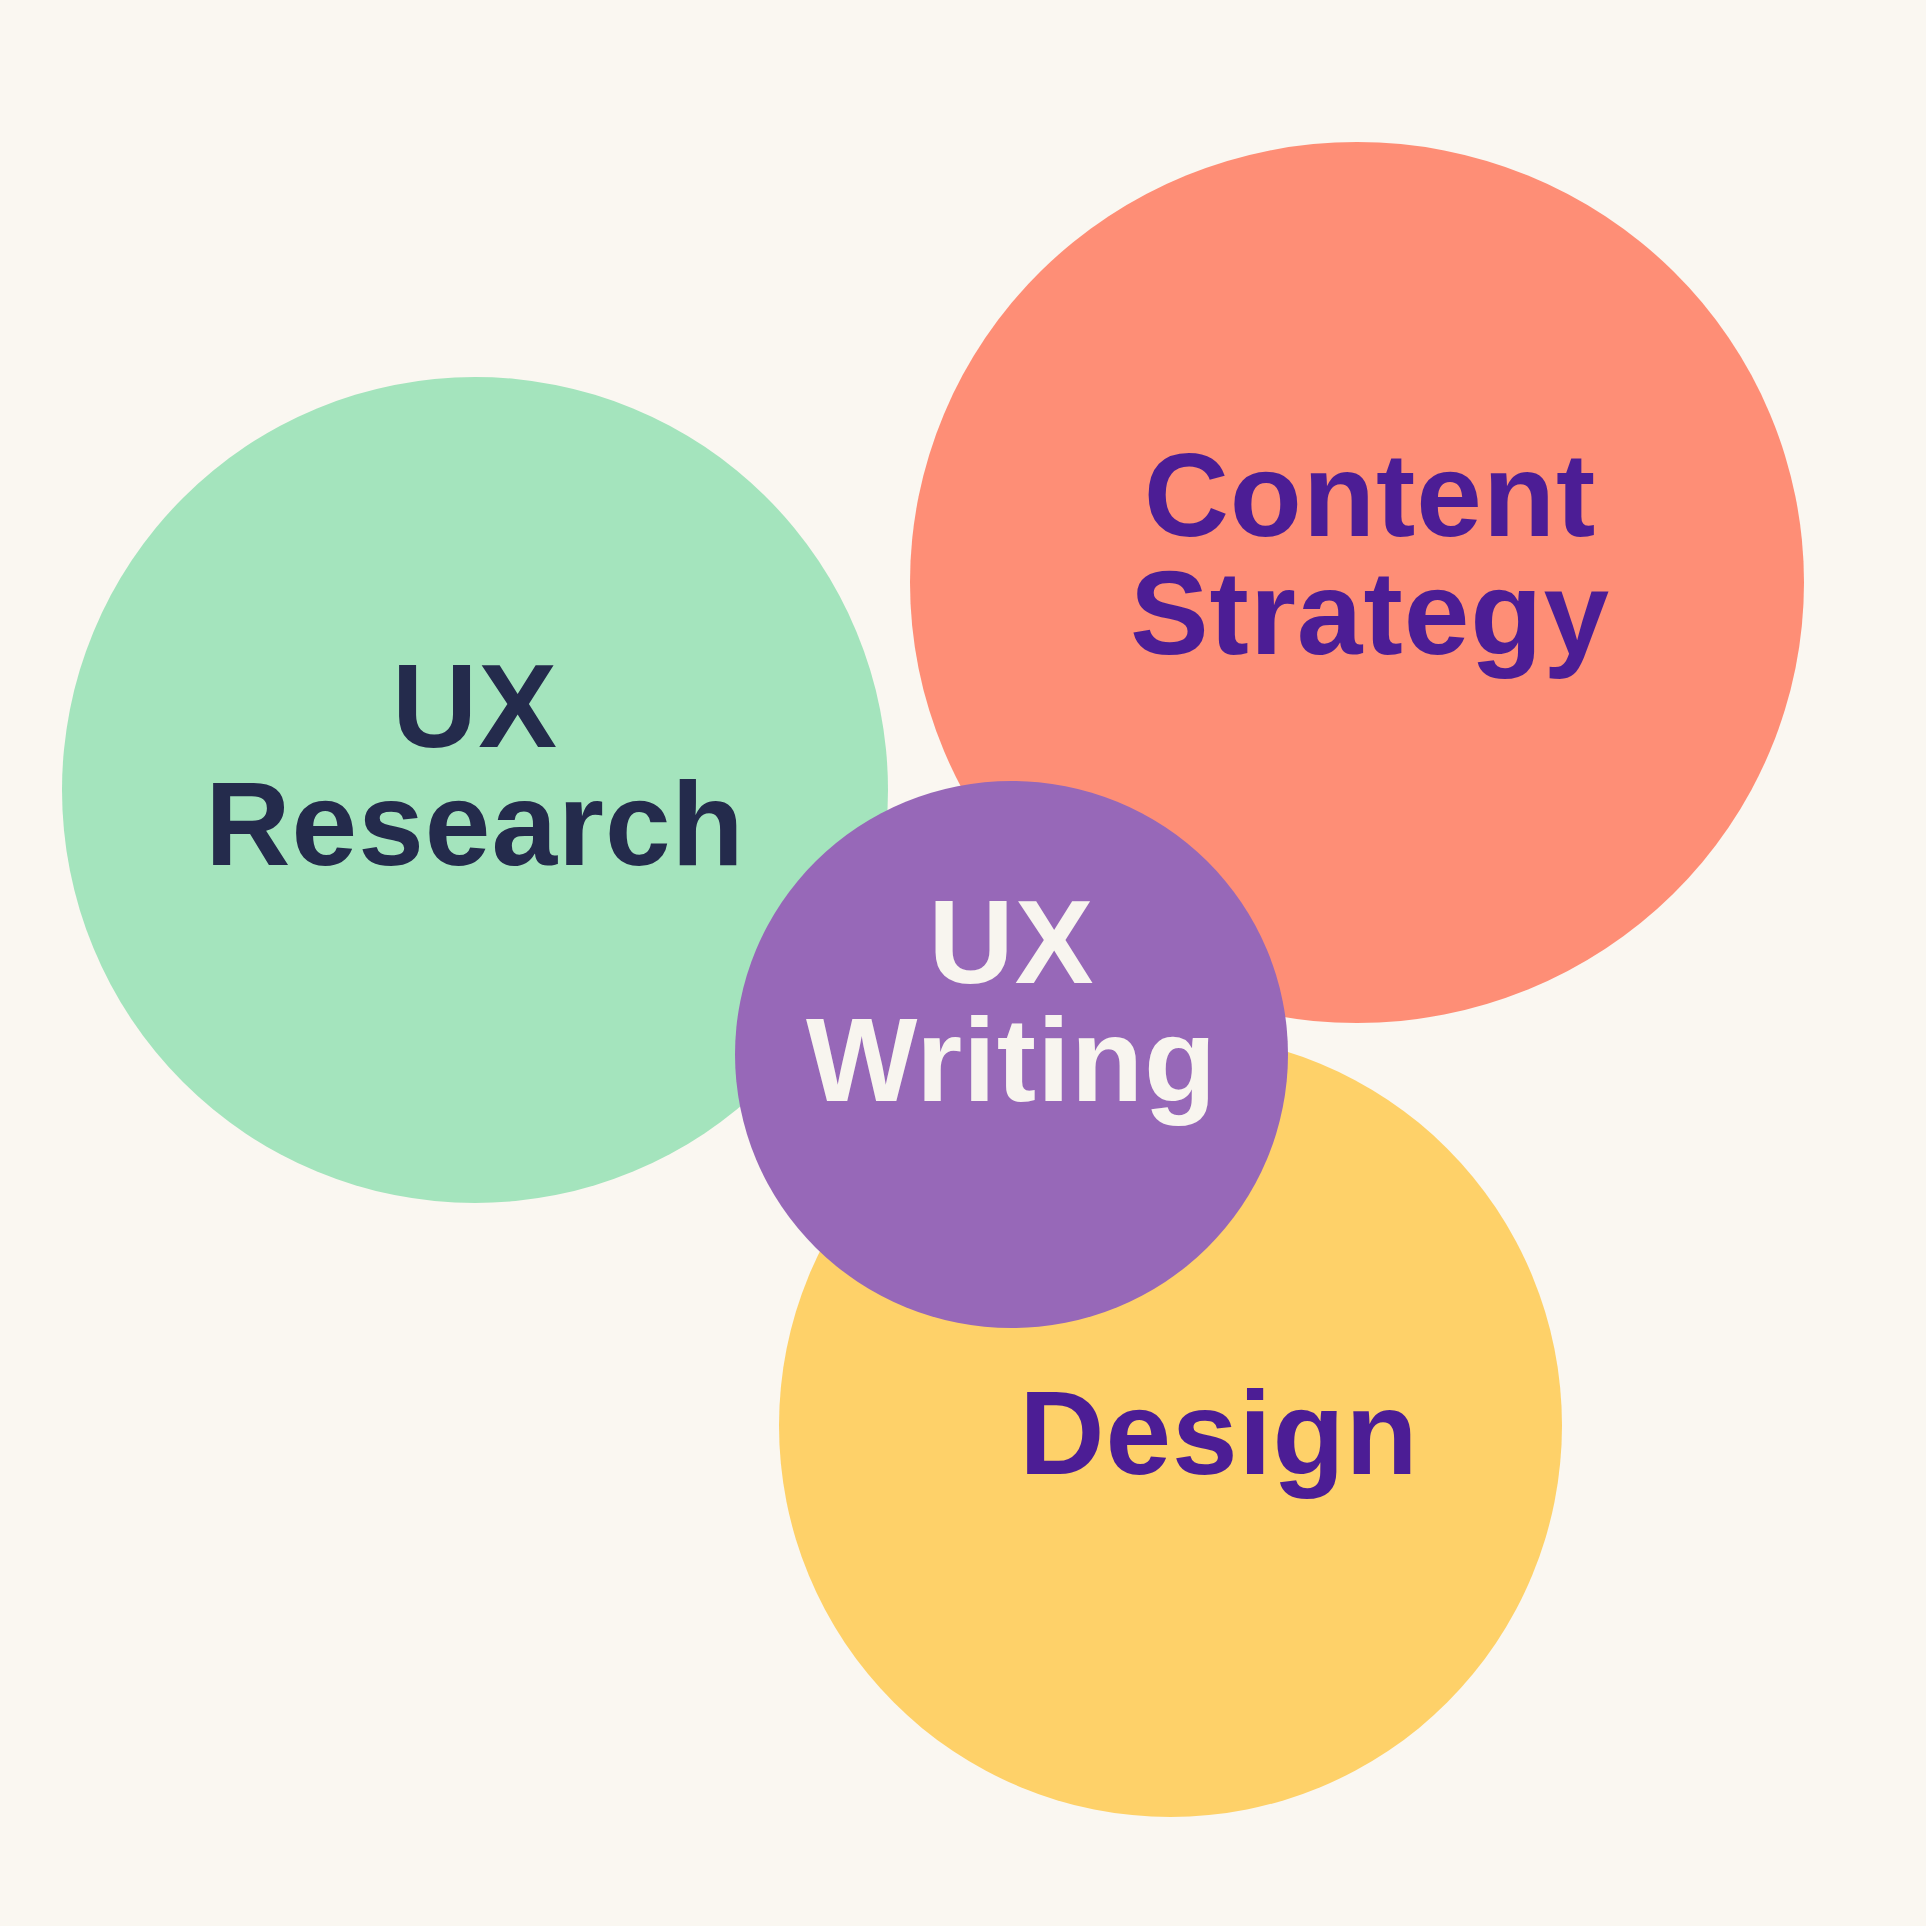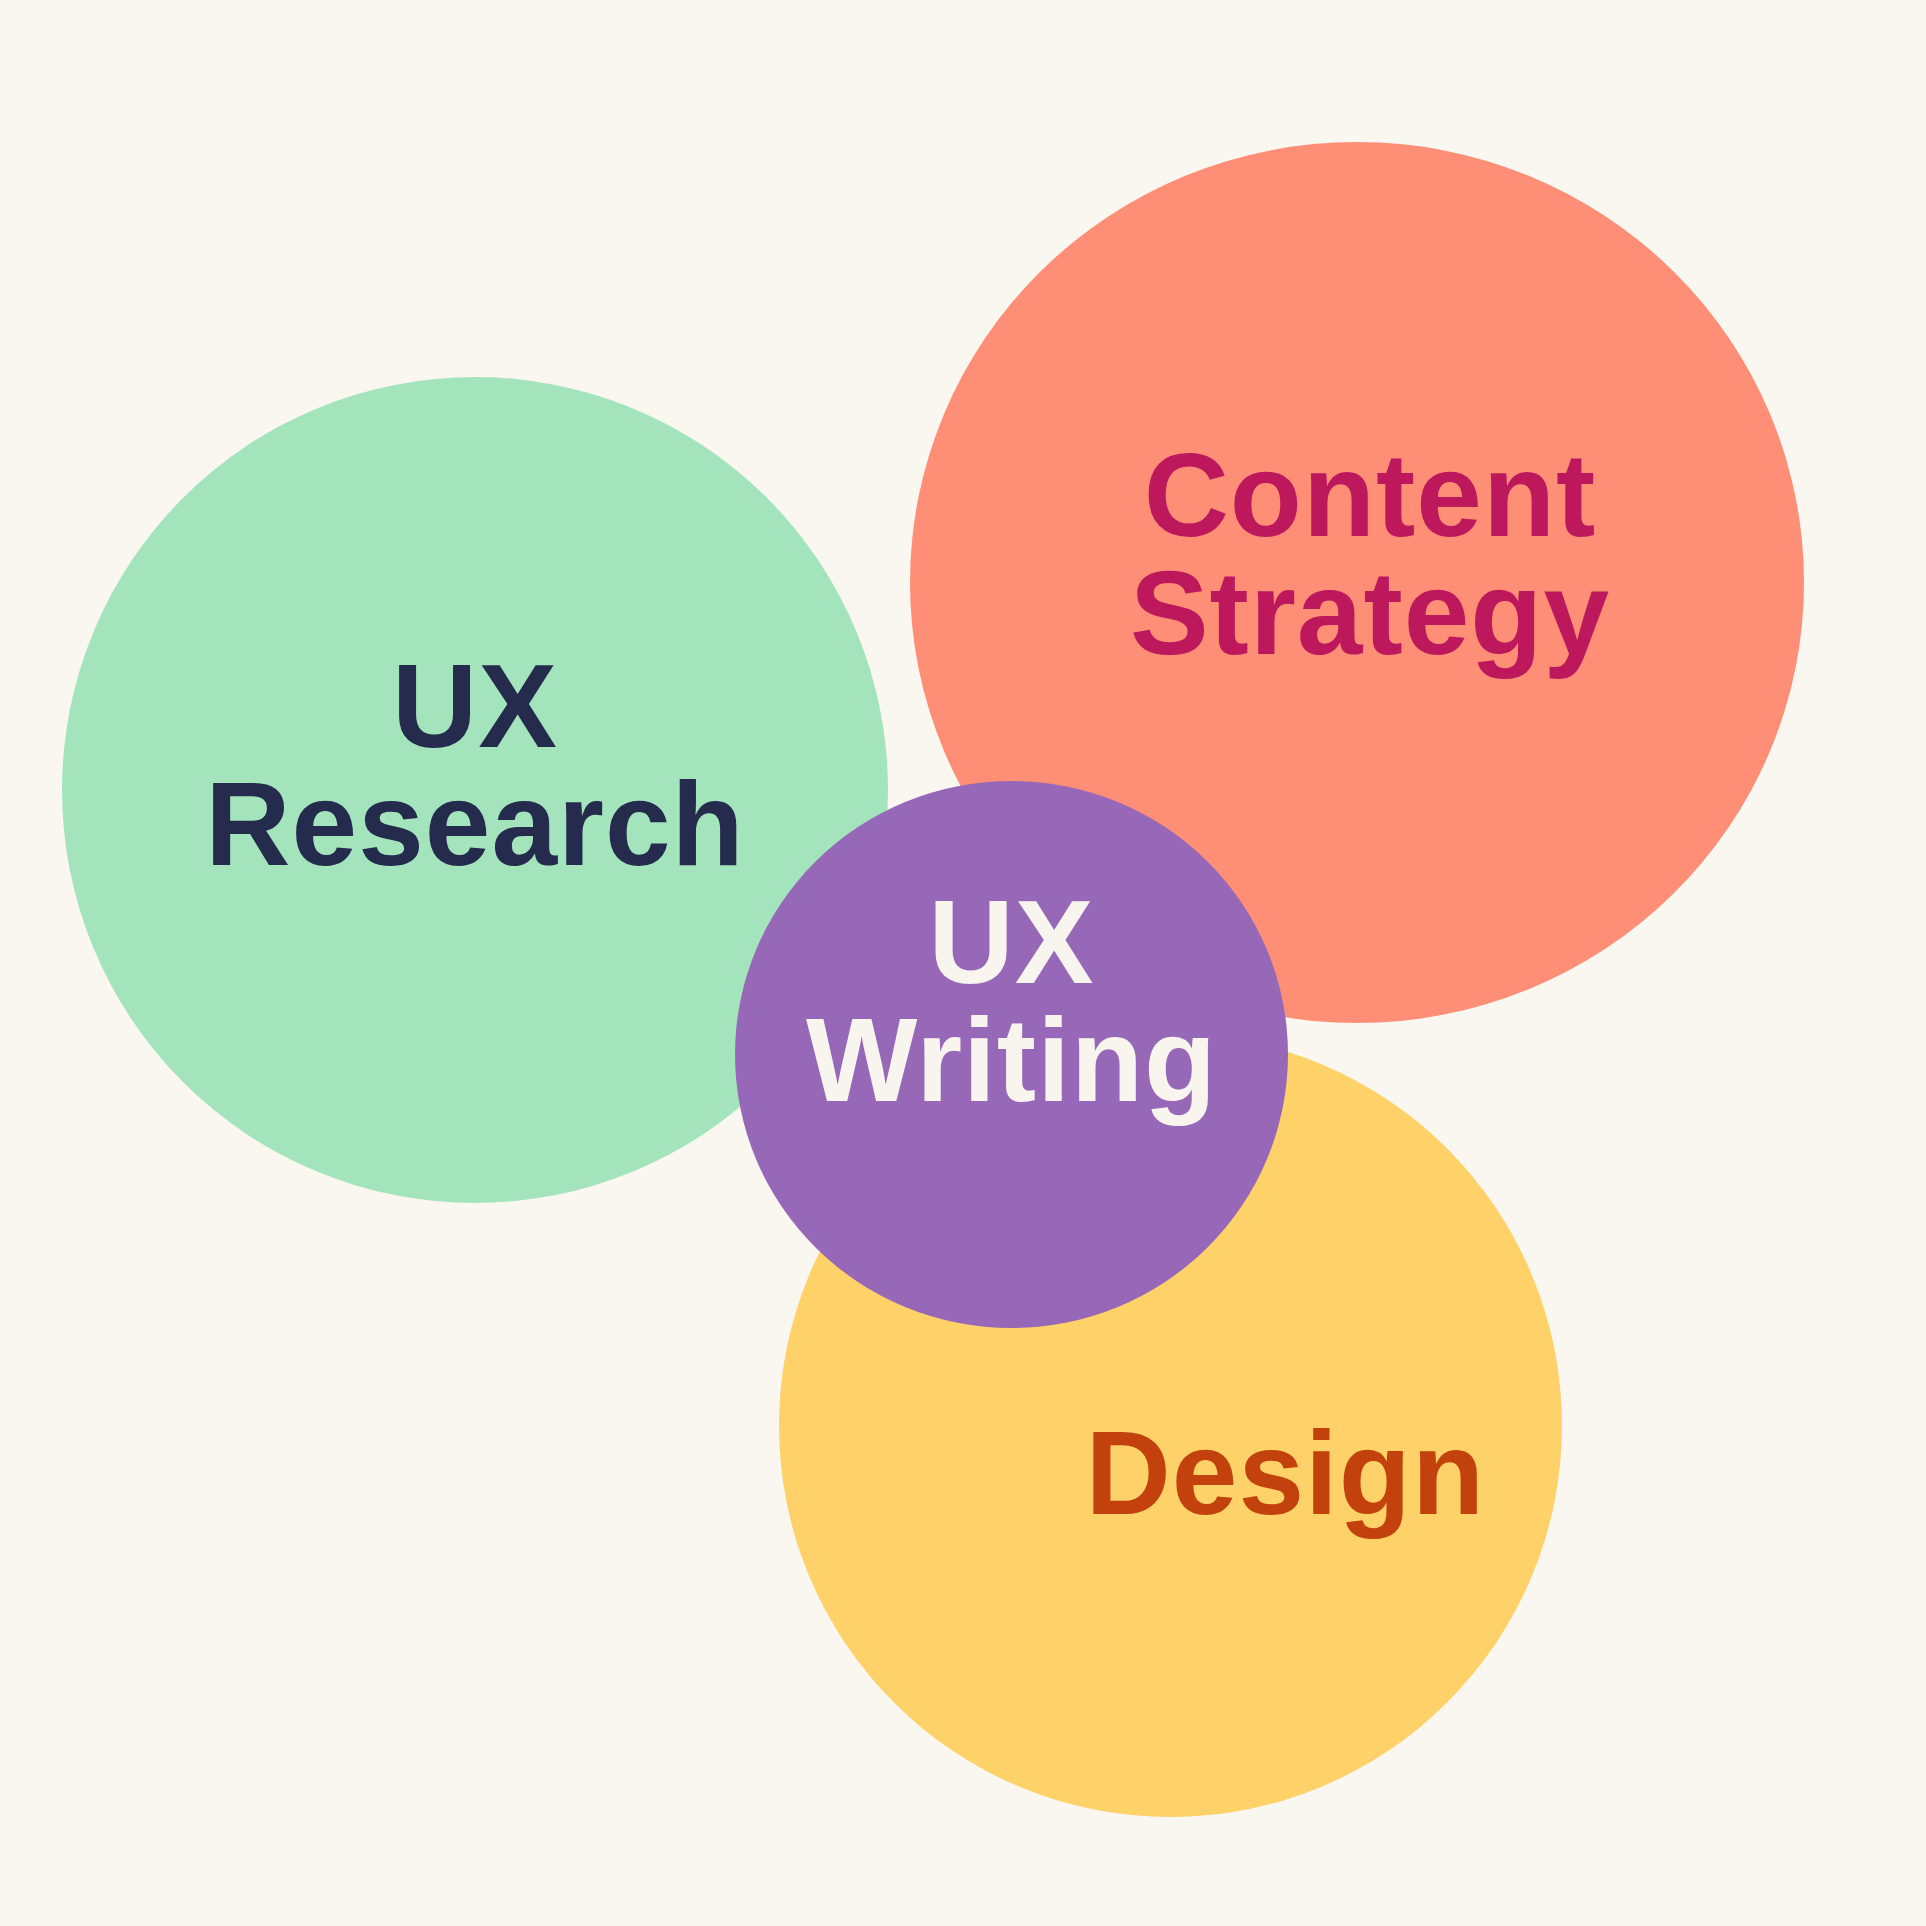--- a/index.html
+++ b/index.html
@@ -17,22 +17,22 @@
     .label {
       font-weight: 700; line-height: 1.0; letter-spacing: 1px;
       white-space: pre-line;
     }
     #c-research { left: 62px; top: 377px; width: 826px; height: 826px; background: #a4e4bd; }
     #c-content  { left: 910px; top: 142px; width: 894px; height: 881px; background: #fe8e76; }
     #c-design   { left: 779px; top: 1034px; width: 783px; height: 783px; background: #fed169; }
     #c-writing  { left: 735px; top: 781px; width: 553px; height: 547px; background: #9768b8; }
 
     #l-research { position: absolute; left: 62px; top: 647px; width: 826px; font-size: 118px; color: #242b4c; text-align: center; }
-    #l-content  { position: absolute; left: 1104px; top: 436px; width: 532px; font-size: 118px; color: #be185d; text-align: center; }
-    #l-design   { position: absolute; left: 953px; top: 1374px; width: 532px; font-size: 118px; color: #c2410c; text-align: right; margin-top: 40px; }
+    #l-content  { position: absolute; left: 1104px; top: 436px; width: 532px; font-size: 118px; color: #4c1d95; text-align: center; }
+    #l-design   { position: absolute; left: 953px; top: 1374px; width: 532px; font-size: 118px; color: #4c1d95; text-align: center; }
     #l-writing  { position: absolute; left: 735px; top: 883px; width: 553px; font-size: 118px; color: #f8f5ef; text-align: center; }
   </style>
 </head>
 <body>
 
 <div class="canvas">
   <div id="c-research" class="circle"></div>
   <div id="c-content" class="circle"></div>
   <div id="c-design" class="circle"></div>
   <div id="c-writing" class="circle"></div>

